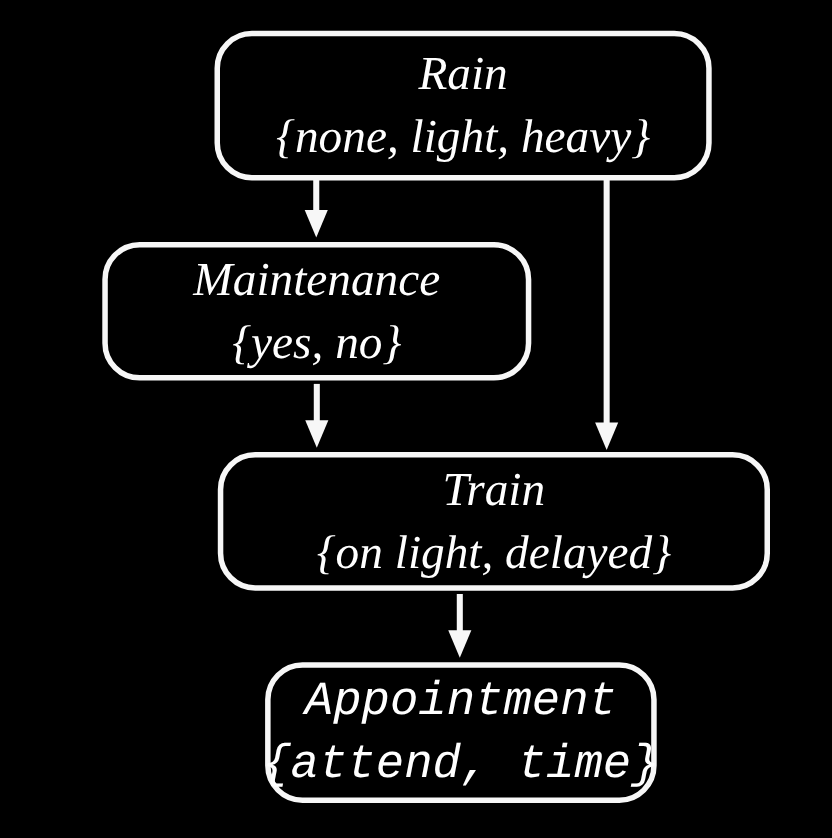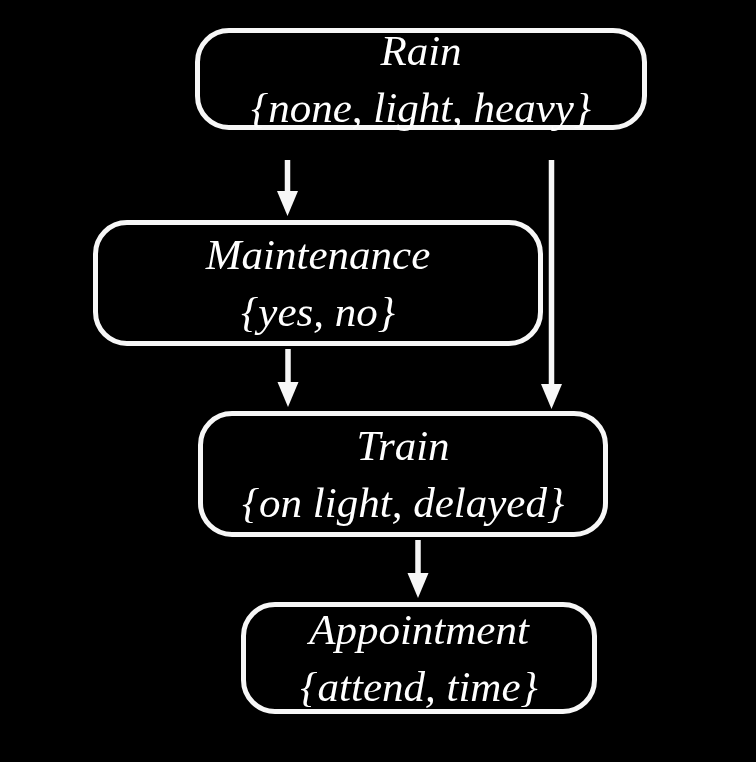--- a/index.html
+++ b/index.html
@@ -36,24 +36,24 @@
     color: #ffffff;
     font-style: italic;
     font-size: 43px;
     line-height: 57px;
     text-align: center;
     white-space: nowrap;
   }
   .node-label, .node-domain {
     display: block;
   }
-  #node-rain        { left: 195px; top:  28px; width: 452px; height: 102px; }
-  #node-maintenance { left:  93px; top: 220px; width: 450px; height: 126px; }
-  #node-train       { left: 198px; top: 411px; width: 410px; height: 126px; }
-  #node-appointment { left: 241px; top: 602px; width: 356px; height: 112px; }
+  #node-rain        { left: 195px; top:  28px; width: 452px; height: 136px; }
+  #node-maintenance { left:  93px; top: 220px; width: 390px; height: 126px; }
+  #node-train       { left: 198px; top: 411px; width: 502px; height: 126px; }
+  #node-appointment { left: 241px; top: 602px; width: 356px; height: 128px; font-family: Liberation Mono, monospace; }
   .edge-line {
     stroke: #f7f7f7;
     stroke-width: 5.5;
     fill: none;
   }
   .edge-head {
     fill: #f7f7f7;
     stroke: none;
   }
 </style>

